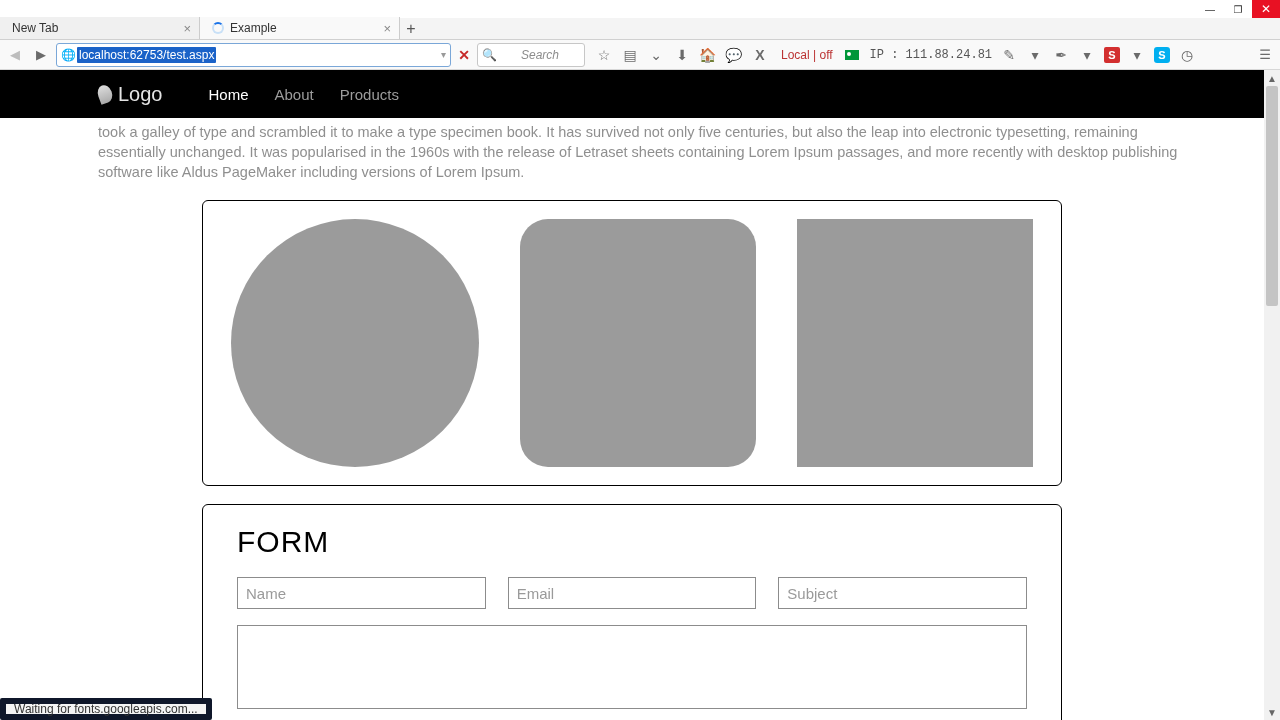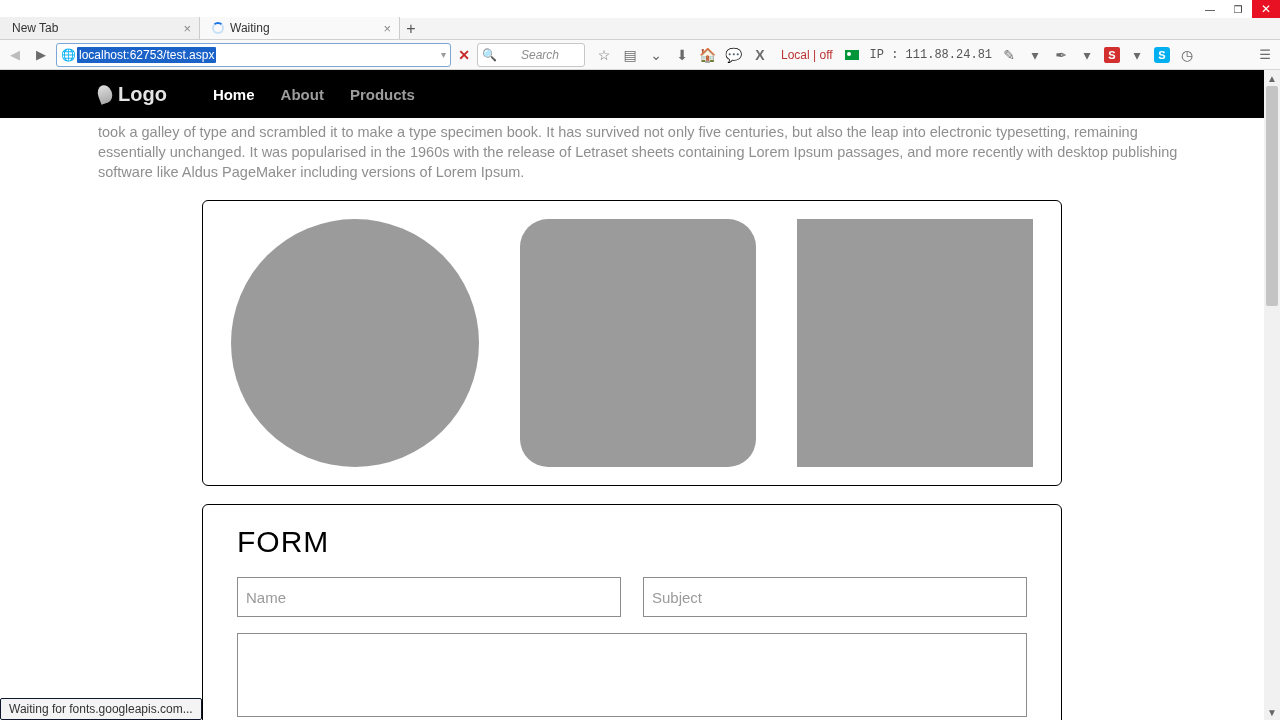--- a/index.html
+++ b/index.html
@@ -39,42 +39,42 @@
   .hamburger { margin-left:auto; }
   
   .cursor { position:absolute; left:480px; top:50px; font-size:16px; color:#000; pointer-events:none; z-index:50; }
   
   .viewport { width:1280px; height:650px; position:relative; overflow:hidden; }
   .vscroll { position:absolute; right:0; top:0; width:16px; height:100%; background:#f1f1f1; }
   .vscroll .up, .vscroll .down { height:16px; display:flex; align-items:center; justify-content:center; color:#666; font-size:10px; }
   .vscroll .thumb { position:absolute; top:16px; left:2px; width:12px; height:220px; background:#c4c4c4; border-radius:2px; }
   .page { width:1264px; height:100%; overflow:hidden; }
   
-  .sitebar { background:#000; height:48px; display:flex; align-items:center; padding:8px 98px; gap:26px;font-weight:bold; }
+  .sitebar { background:#000; height:48px; display:flex; align-items:center; padding:8px 98px; gap:26px; }
   .logo { display:flex; align-items:center; gap:6px; color:#e4e4e4; font-size:20px; margin-right:20px; }
   .logo .flame { width:14px; height:18px; border-radius:50% 50% 50% 0; background:linear-gradient(#ddd,#aaa); transform:rotate(-20deg);}
   .navlink { color:#9c9c9c; font-size:15px; text-decoration:none; }
   .navlink.active { color:#fff; }
   
   .para { color:#8f8f8f; font-size:14.5px; line-height:1.38; padding:4px 64px 10px 98px; }
   
   .panel { width:860px; margin:8px auto 18px auto; border:1.5px solid #000; border-radius:6px; padding:18px 28px; display:flex; justify-content:space-between; align-items:center; }
   .shape { background:#9b9b9b; }
   .circle { width:248px; height:248px; border-radius:50%; }
   .rsquare { width:236px; height:248px; border-radius:28px; }
   .square { width:236px; height:248px; }
   
   .formpanel { width:860px; margin:0 auto; border:1.5px solid #000; border-radius:6px; padding:20px 34px 14px 34px; }
   .formpanel h2 { font-size:30px; font-weight:400; letter-spacing:1px; margin-bottom:18px; }
   .fields { display:flex; gap:22px; }
-  .fields input { flex:1; height:40px; border:1px solid #8c8c8c; padding:0 8px; font-size:15px; color:#333; }
+  .fields input { flex:1; height:32px; border:1px solid #8c8c8c; padding:0 8px; font-size:15px; color:#333; }
   .fields input::placeholder { color:#9a9a9a; }
   .msg { width:100%; height:84px; margin-top:16px; border:1px solid #8c8c8c; resize:none; }
   
-  .statusbar { position:absolute; bottom:0; left:0; height:22px; background:#f4f4f4; border:1px solid #0f172a; border-radius:2px; padding:0 8px; display:flex; align-items:center; font-size:12px; color:#333; z-index:40; }
+  .statusbar { position:absolute; bottom:0; left:0; height:22px; background:#f4f4f4; border:6px solid #0f172a; border-radius:2px; padding:0 8px; display:flex; align-items:center; font-size:12px; color:#333; z-index:40; }
 </style>
 </head>
 <body>
 
 <div class="titlebar">
   <div class="winbtn">
       <span>—</span>
     </div>
   <div class="winbtn">
       <span>❐</span>
@@ -84,21 +84,21 @@
     </div>
 </div>
 
 <div class="tabsrow">
   <div class="tab inactive">
     <span>New Tab</span>
     <span class="closex">×</span>
   </div>
   <div class="tab">
     <span class="spinner"></span>
-    <span>Waiting</span>
+    <span>Example</span>
     <span class="closex">×</span>
   </div>
   <div class="newtab">+</div>
 </div>
 
 <div class="toolbar">
   <div class="tb-icon disabled">◀</div>
   <div class="tb-icon">▶</div>
   <div class="urlbox">
     <span class="globe">🌐</span>
@@ -151,20 +151,21 @@
     <div class="panel">
       <div class="shape circle"></div>
       <div class="shape rsquare"></div>
       <div class="shape square"></div>
     </div>
 
     <div class="formpanel">
       <h2>FORM</h2>
       <div class="fields">
         <input placeholder="Name" style="">
+        <input placeholder="Email" style="">
         <input placeholder="Subject" style="">
       </div>
       <textarea class="msg" style=""></textarea>
       
     </div>
   </div>
 
   <div class="vscroll">
     <div class="up">▲</div>
     <div class="thumb"></div>

